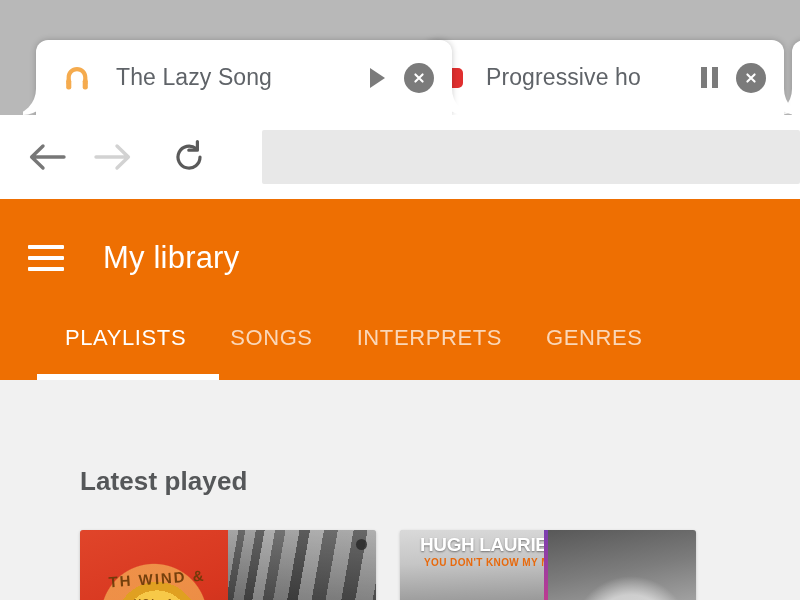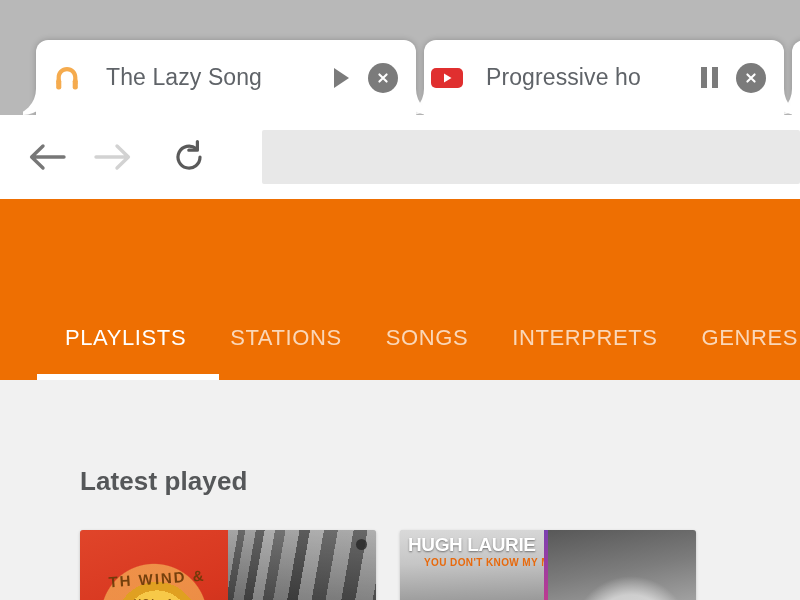--- a/index.html
+++ b/index.html
@@ -57,22 +57,22 @@
     border-bottom-right-radius: 26px;
     box-shadow: 13px 0 0 0 #ffffff;
   }
   .tab::after {
     right: -26px;
     border-bottom-left-radius: 26px;
     box-shadow: -13px 0 0 0 #ffffff;
   }
   .tab-1 {
     left: 36px;
-    width: 380px;
-    padding-left: 14px;
+    width: 416px;
+    padding-left: 24px;
     z-index: 3;
   }
   .tab-2 {
     left: 424px;
     width: 360px;
     padding-left: 6px;
     z-index: 2;
   }
   .tab-3 {
     left: 792px;
@@ -343,21 +343,21 @@
     opacity: 0.85;
   }
 
   
   .art-hugh {
     background:
       linear-gradient(178deg, #d9d9d9 0%, #c6c6c6 22%, #9a9a9a 48%, #6d6d6d 74%, #3d3d3d 100%);
   }
   .art-hugh .artist {
     position: absolute;
-    left: 8px;
+    left: 20px;
     top: 4px;
     font-size: 19px;
     font-weight: bold;
     color: #ffffff;
     letter-spacing: -0.4px;
     white-space: nowrap;
     text-shadow: 0 1px 2px rgba(0,0,0,0.45);
   }
   .art-hugh .album {
     position: absolute;
@@ -454,24 +454,31 @@
   <span class="nav-btn reload">
     <svg width="36" height="36" viewBox="0 0 36 36" aria-hidden="true">
       <path d="M29 18 A11 11 0 1 1 25 9.6" stroke="#5a5a5a" stroke-width="3.2" fill="none" stroke-linecap="round"></path>
       <path d="M26.4 2.6 L26.4 11.2 L17.8 11.2" stroke="#5a5a5a" stroke-width="3.2" fill="none" stroke-linecap="round" stroke-linejoin="round"></path>
     </svg>
   </span>
   <span class="omnibox" title=""></span>
 </div>
 
 <div class="app-header">
+  <div class="app-bar">
+    <span class="hamburger">
+      <i></i>
+        <i></i>
+        <i></i>
+    </span>
+    <span class="app-title">My library</span>
+  </div>
 
   <div class="tabs-row">
     <span class="lib-tab active">PLAYLISTS</span>
-    <span class="lib-tab">STATIONS</span>
     <span class="lib-tab">SONGS</span>
     <span class="lib-tab">INTERPRETS</span>
     <span class="lib-tab">GENRES</span>
   </div>
 </div>
 
 <div class="content">
   <h2 class="section-title">Latest played</h2>
 
   <div class="card-row">

